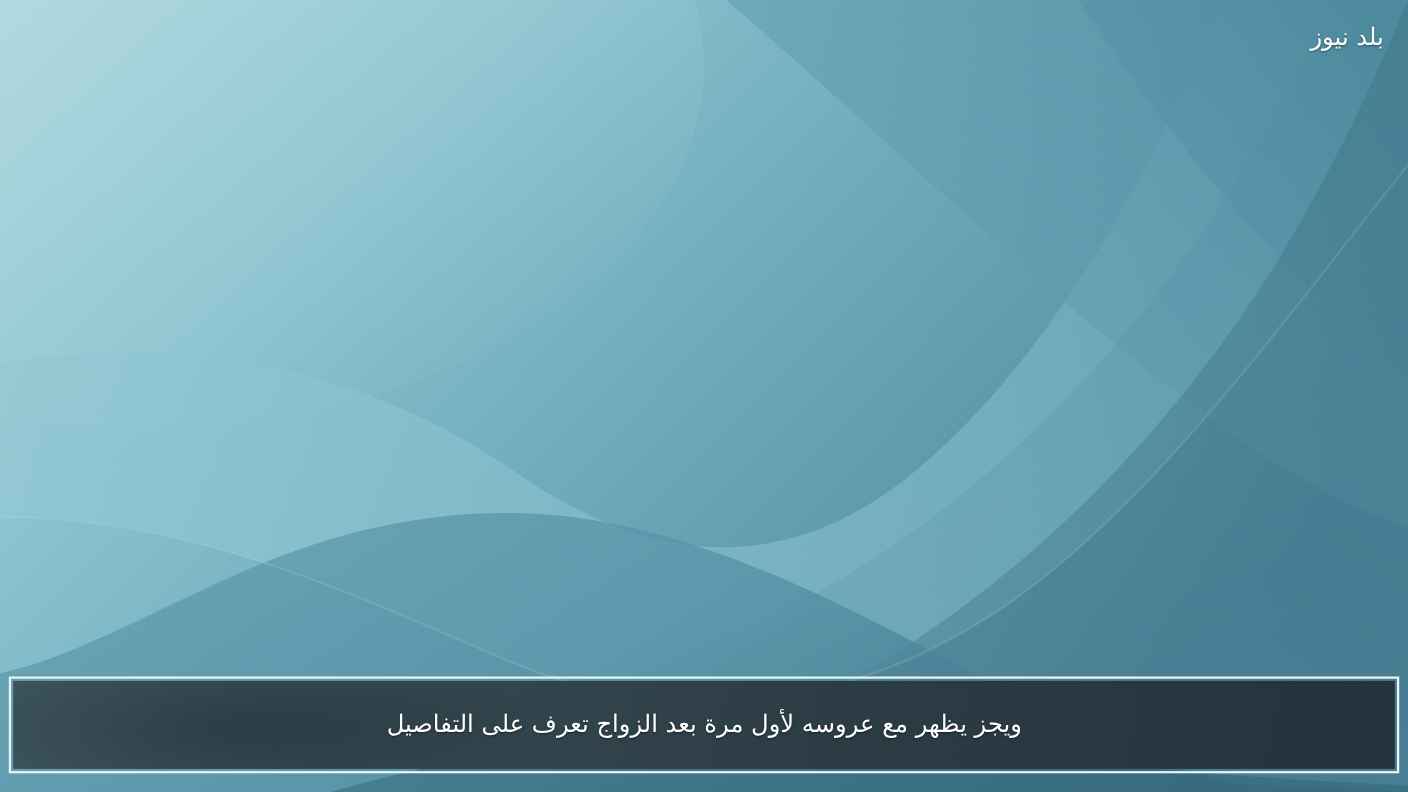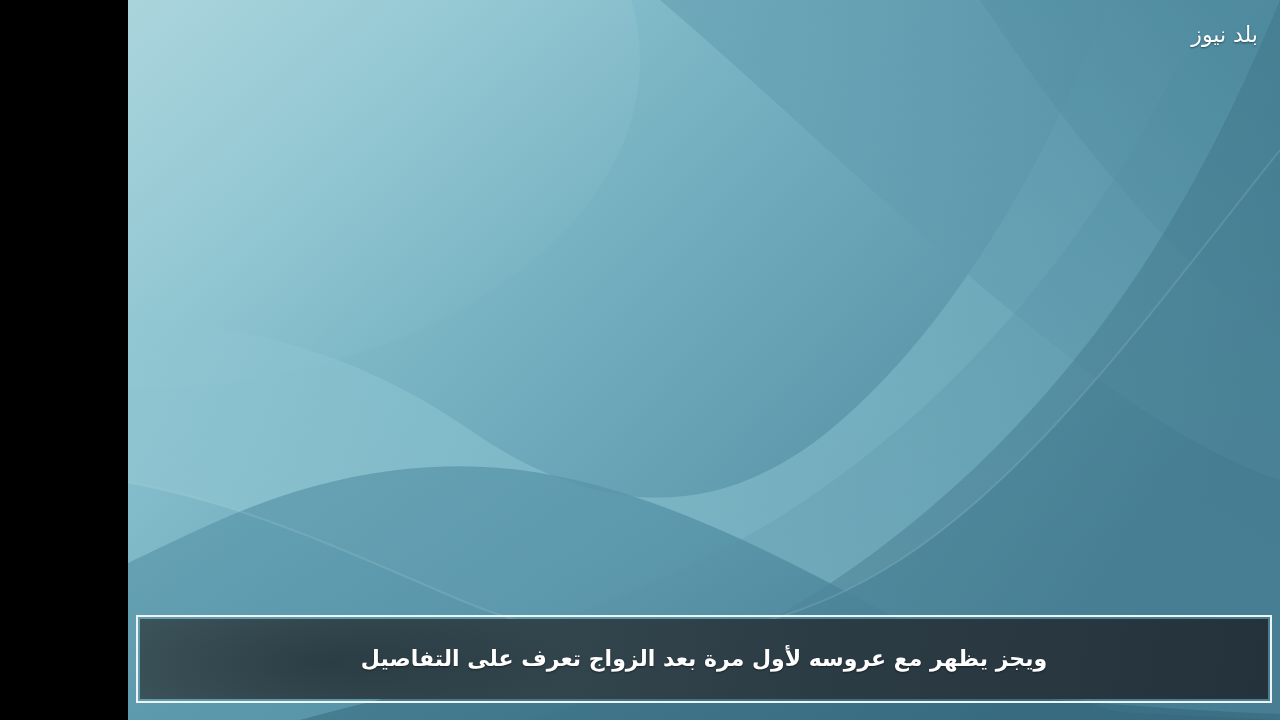--- a/index.html
+++ b/index.html
@@ -4,21 +4,21 @@
 <title>News Video Frame</title>
 <style>
   html, body {
     margin: 0;
     padding: 0;
     background: #000;
   }
 
   #frame {
     position: relative;
-    width: 1152px;
+    width: 1280px;
     height: 720px;
     overflow: hidden;
     font-family: "DejaVu Sans", "Liberation Sans", sans-serif;
     background: #6aa3b4;
   }
 
   
   #bg-art {
     position: absolute;
     inset: 0;
@@ -78,21 +78,21 @@
     height: 190%;
     background: radial-gradient(ellipse at 50% 50%, rgba(14,26,32,0.30) 0%, rgba(14,26,32,0) 68%);
     pointer-events: none;
   }
 
   .caption-text {
     position: relative;
     color: #ffffff;
     font-size: 22px;
     line-height: 32px;
-    font-weight: 700;
+    font-weight: 400;
     text-align: center;
     direction: rtl;
     unicode-bidi: isolate;
     white-space: nowrap;
     text-shadow: 0 1px 2px rgba(0,0,0,0.45);
     padding: 0 16px;
   }
 </style>
 </head>
 <body>

